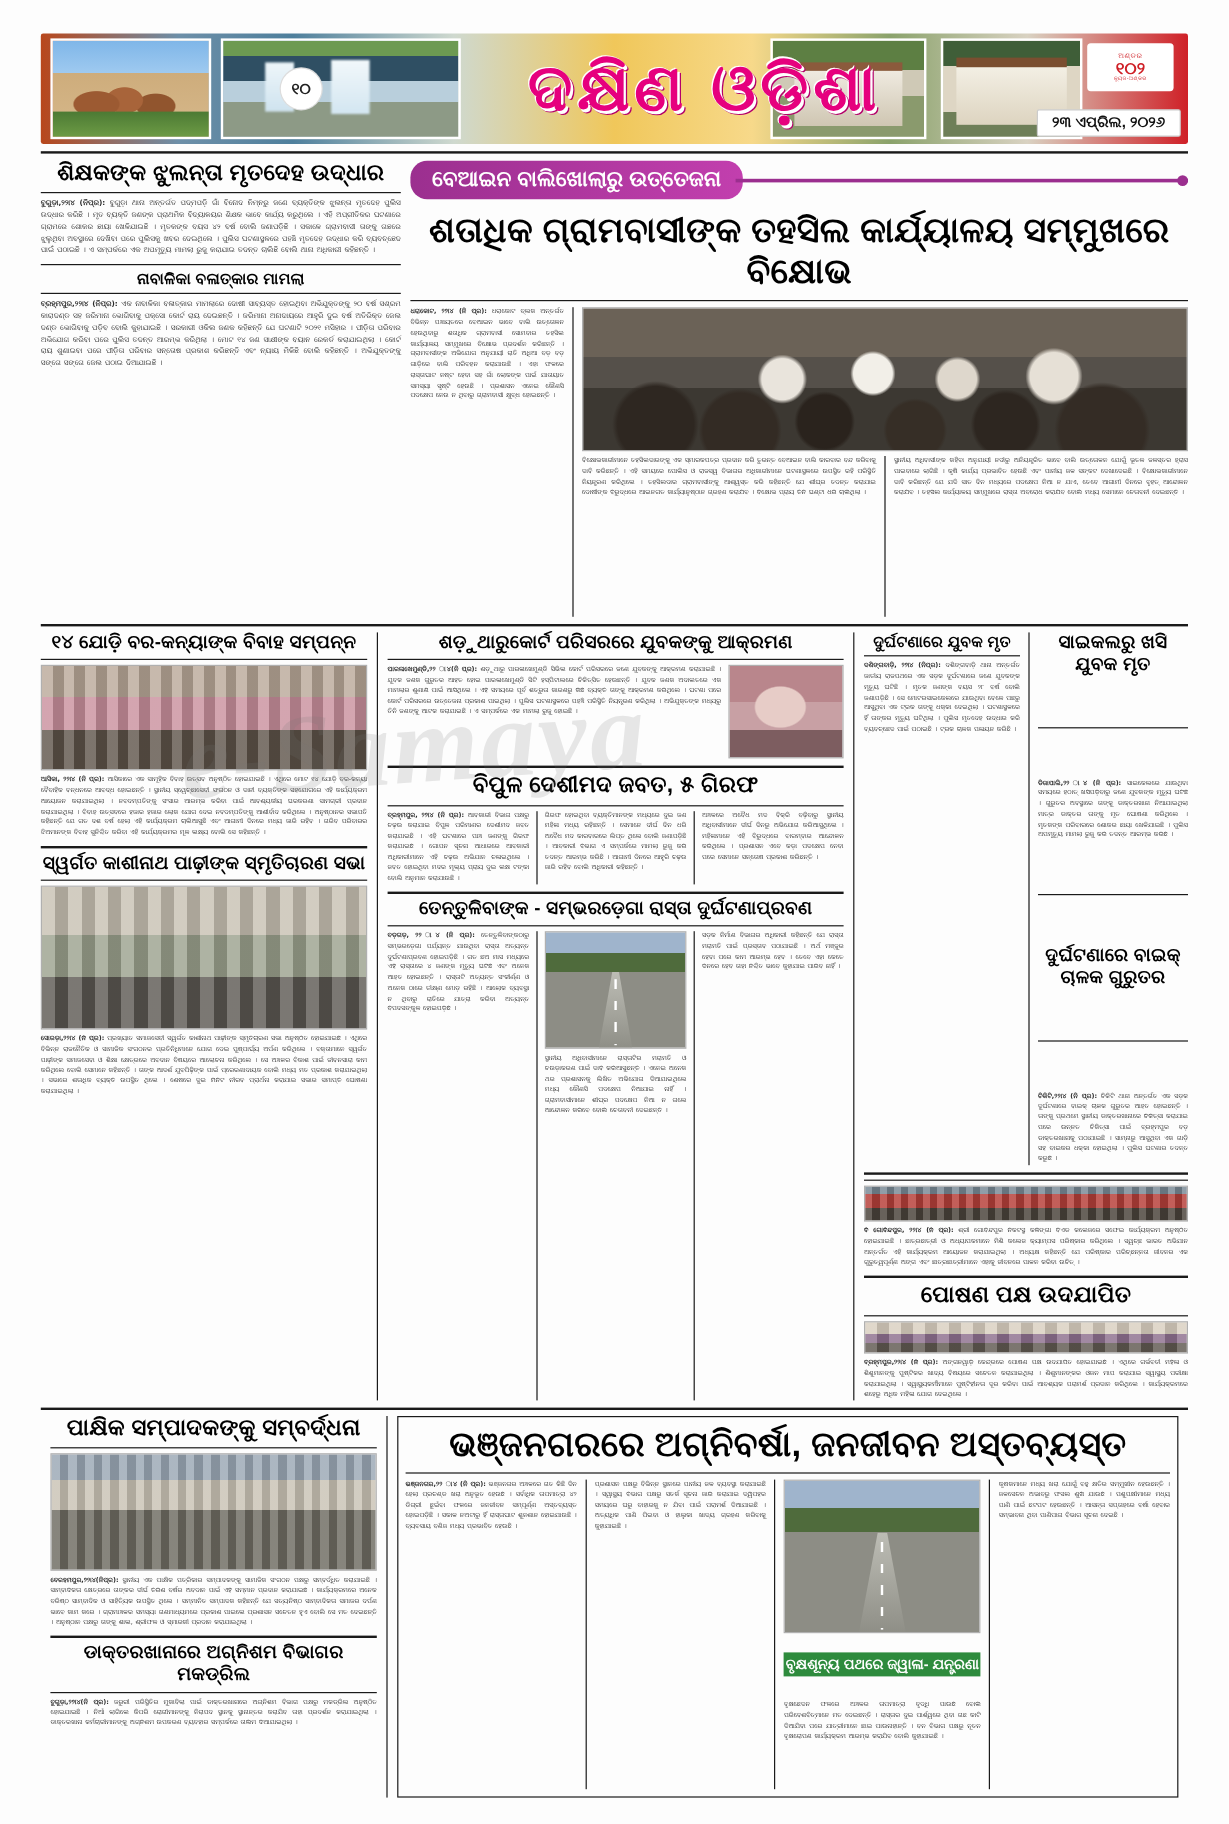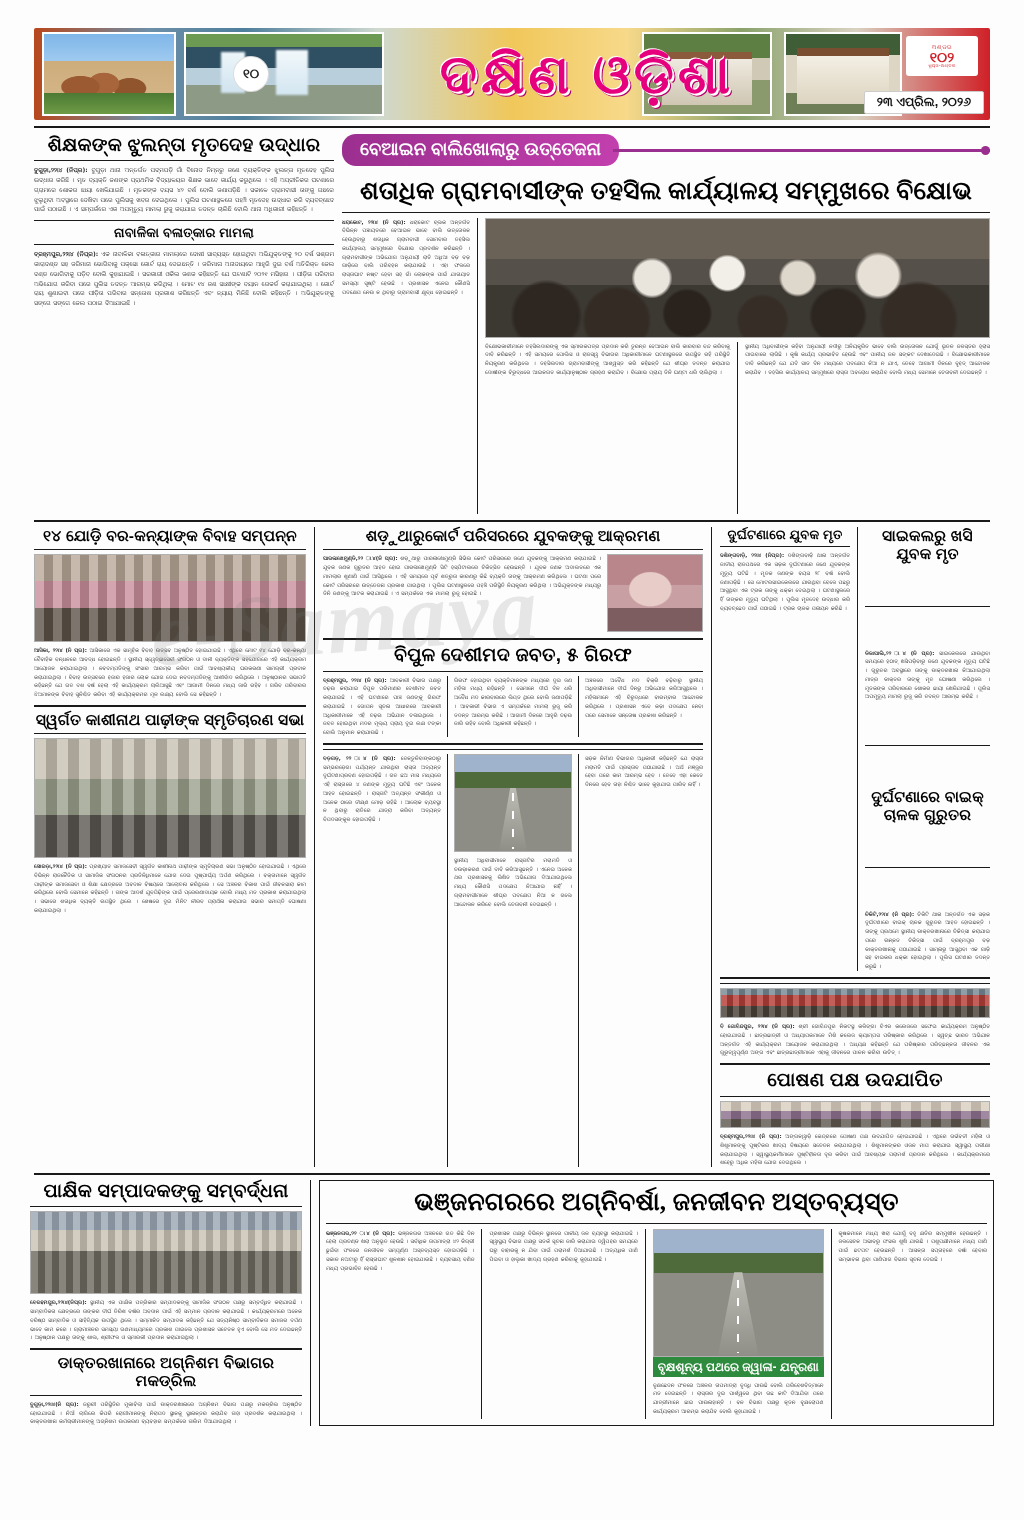--- a/index.html
+++ b/index.html
@@ -82,21 +82,21 @@
   .mast-logo .lg-bot { font-size: 4.5px; letter-spacing: .3px; }
   .mast-date {
     position: absolute; right: 6px; bottom: 6px;
     background: #fff; border: 1px solid #ccc;
     padding: 3px 12px; font-size: 12.5px; font-weight: 700; color: #111;
     border-radius: 2px; white-space: nowrap;
   }
 
   
   .hl { font-weight: 700; color: #000; text-align: center; line-height: 1.18; letter-spacing: .2px; }
-  .hl-xl { font-size: 25px; font-family: Liberation Serif, serif; }
+  .hl-xl { font-size: 29px; }
   .hl-lg { font-size: 19px; }
   .hl-md { font-size: 15.5px; }
   .hl-sm { font-size: 13px; }
   .kicker {
     display:inline-block;
     background: linear-gradient(90deg,#9b2f8f,#c23fae);
     color:#fff; font-size: 18px; font-weight:700;
     padding: 5px 18px 6px 18px; border-radius: 14px;
     white-space: nowrap;
   }
@@ -290,20 +290,21 @@
           <span style="font-weight:700">ବ୍ରହ୍ମପୁର, ୨୨ା୪ (ନି ପ୍ର):</span>
           <span>ଆବକାରୀ ବିଭାଗ ପକ୍ଷରୁ ଚଢ଼ଉ କରାଯାଇ ବିପୁଳ ପରିମାଣର ଦେଶୀମଦ ଜବତ କରାଯାଇଛି । ଏହି ଘଟଣାରେ ପାଞ୍ଚ ଜଣଙ୍କୁ ଗିରଫ କରାଯାଇଛି । ଗୋପନ ସୂଚନା ଆଧାରରେ ଆବକାରୀ ଅଧିକାରୀମାନେ ଏହି ଚଢ଼ଉ ଅଭିଯାନ ଚଳାଇଥିଲେ । ଜବତ ହୋଇଥିବା ମଦର ମୂଲ୍ୟ ପ୍ରାୟ ଦୁଇ ଲକ୍ଷ ଟଙ୍କା ବୋଲି ଅନୁମାନ କରାଯାଉଛି ।</span>
         </div>
         <div class="vrule" style="width:0;"></div>
         <div class="body-txt" style="flex:1;">ଗିରଫ ହୋଇଥିବା ବ୍ୟକ୍ତିମାନଙ୍କ ମଧ୍ୟରେ ଦୁଇ ଜଣ ମହିଳା ମଧ୍ୟ ରହିଛନ୍ତି । ସେମାନେ ଦୀର୍ଘ ଦିନ ଧରି ଅବୈଧ ମଦ କାରବାରରେ ଲିପ୍ତ ଥିଲେ ବୋଲି ଜଣାପଡ଼ିଛି । ଆବକାରୀ ବିଭାଗ ଏ ସମ୍ପର୍କରେ ମାମଲା ରୁଜୁ କରି ତଦନ୍ତ ଆରମ୍ଭ କରିଛି । ଆଗାମୀ ଦିନରେ ଆହୁରି ଚଢ଼ଉ ଜାରି ରହିବ ବୋଲି ଅଧିକାରୀ କହିଛନ୍ତି ।</div>
         <div class="vrule" style="width:0;"></div>
         <div class="body-txt" style="flex:1;">ଅଞ୍ଚଳରେ ଅବୈଧ ମଦ ବିକ୍ରି ବଢ଼ିବାରୁ ସ୍ଥାନୀୟ ଅଧିବାସୀମାନେ ଦୀର୍ଘ ଦିନରୁ ଅଭିଯୋଗ କରିଆସୁଥିଲେ । ମହିଳାମାନେ ଏହି ବିରୁଦ୍ଧରେ ବାରମ୍ବାର ଆନ୍ଦୋଳନ କରିଥିଲେ । ପ୍ରଶାସନ ଏବେ କଡ଼ା ପଦକ୍ଷେପ ନେବା ପରେ ସେମାନେ ସନ୍ତୋଷ ପ୍ରକାଶ କରିଛନ୍ତି ।</div>
       </div>
 
       <div class="rule-th mt6"></div>
+      <div class="hl hl-md mt4">ତେନ୍ତୁଳିବାଙ୍କ - ସମ୍ଭରଡ଼େଗା ରାସ୍ତା ଦୁର୍ଘଟଣାପ୍ରବଣ</div>
       <div class="rule mt4"></div>
       <div style="display:flex; gap:6px; margin-top:4px; flex:1;">
         <div class="body-txt" style="flex:1;">
           <span style="font-weight:700">ବଡ଼ଗଡ଼, ୨୨ ା୪ (ନି ପ୍ର):</span>
           <span>ତେନ୍ତୁଳିବାଙ୍କଠାରୁ ସମ୍ଭରଡ଼େଗା ପର୍ଯ୍ୟନ୍ତ ଯାଉଥିବା ରାସ୍ତା ଅତ୍ୟନ୍ତ ଦୁର୍ଘଟଣାପ୍ରବଣ ହୋଇପଡ଼ିଛି । ଗତ ଛଅ ମାସ ମଧ୍ୟରେ ଏହି ରାସ୍ତାରେ ୪ ଜଣଙ୍କ ମୃତ୍ୟୁ ଘଟିଛି ଏବଂ ଅନେକ ଆହତ ହୋଇଛନ୍ତି । ରାସ୍ତାଟି ଅତ୍ୟନ୍ତ ସଂକୀର୍ଣ୍ଣ ଓ ଅନେକ ଠାରେ ତୀକ୍ଷ୍ଣ ମୋଡ଼ ରହିଛି । ଆଲୋକ ବ୍ୟବସ୍ଥା ନ ଥିବାରୁ ରାତିରେ ଯାତ୍ରା କରିବା ଅତ୍ୟନ୍ତ ବିପଦସଙ୍କୁଳ ହୋଇପଡ଼ିଛି ।</span>
         </div>
         <div class="vrule" style="width:0;"></div>
         <div class="col" style="flex:1;">
           <div class="photo ph-road" style="height:98px;"></div>
           <div class="body-txt mt4">ସ୍ଥାନୀୟ ଅଧିବାସୀମାନେ ରାସ୍ତାଟିର ମରାମତି ଓ ଚଉଡ଼ାକରଣ ପାଇଁ ଦାବି କରିଆସୁଛନ୍ତି । ଏନେଇ ଅନେକ ଥର ପ୍ରଶାସନକୁ ଲିଖିତ ଅଭିଯୋଗ ଦିଆଯାଇଥିଲେ ମଧ୍ୟ କୌଣସି ପଦକ୍ଷେପ ନିଆଯାଇ ନାହିଁ । ଗ୍ରାମବାସୀମାନେ ଶୀଘ୍ର ପଦକ୍ଷେପ ନିଆ ନ ଗଲେ ଆନ୍ଦୋଳନ କରିବେ ବୋଲି ଚେତାବନୀ ଦେଇଛନ୍ତି ।</div>
@@ -357,21 +358,21 @@
       <div class="photo ph-hosp mt4" style="height:96px;"></div>
       <div class="body-txt mt4" style="flex:1;">
         <span style="font-weight:700">ବ୍ରହ୍ମପୁର,୨୨ା୪ (ନି ପ୍ର):</span>
         <span>ଅଙ୍ଗନୱାଡ଼ି କେନ୍ଦ୍ରରେ ପୋଷଣ ପକ୍ଷ ଉଦଯାପିତ ହୋଇଯାଇଛି । ଏଥିରେ ଗର୍ଭବତୀ ମହିଳା ଓ ଶିଶୁମାନଙ୍କୁ ପୁଷ୍ଟିକର ଖାଦ୍ୟ ବିଷୟରେ ସଚେତନ କରାଯାଇଥିଲା । ଶିଶୁମାନଙ୍କର ଓଜନ ମାପ କରାଯାଇ ସ୍ୱାସ୍ଥ୍ୟ ପରୀକ୍ଷା କରାଯାଇଥିଲା । ସ୍ୱାସ୍ଥ୍ୟକର୍ମୀମାନେ ପୁଷ୍ଟିହୀନତା ଦୂର କରିବା ପାଇଁ ଆବଶ୍ୟକ ପରାମର୍ଶ ପ୍ରଦାନ କରିଥିଲେ । କାର୍ଯ୍ୟକ୍ରମରେ ଶହେରୁ ଅଧିକ ମହିଳା ଯୋଗ ଦେଇଥିଲେ ।</span>
       </div>
     </div>
   </div>
 
   <div class="rule-th" style="margin:6px 12px 5px 12px;"></div>
 
-  <div style="display:flex; gap:8px; margin:0 8px; height:246px;">
+  <div style="display:flex; gap:8px; margin:0 20px; height:318px;">
 
     <div class="col" style="width:272px;">
       <div class="hl hl-lg">ପାକ୍ଷିକ ସମ୍ପାଦକଙ୍କୁ ସମ୍ବର୍ଦ୍ଧନା</div>
       <div class="rule mt4"></div>
       <div class="photo ph-group mt4" style="height:98px;"></div>
       <div class="body-txt mt4">
         <span style="font-weight:700">ବେରହମପୁର,୨୨ା୪(ନିପ୍ର):</span>
         <span>ସ୍ଥାନୀୟ ଏକ ପାକ୍ଷିକ ପତ୍ରିକାର ସମ୍ପାଦକଙ୍କୁ ସାମାଜିକ ସଂଗଠନ ପକ୍ଷରୁ ସମ୍ବର୍ଦ୍ଧିତ କରାଯାଇଛି । ସାମ୍ବାଦିକତା କ୍ଷେତ୍ରରେ ତାଙ୍କର ଦୀର୍ଘ ତିରିଶ ବର୍ଷର ଅବଦାନ ପାଇଁ ଏହି ସମ୍ମାନ ପ୍ରଦାନ କରାଯାଇଛି । କାର୍ଯ୍ୟକ୍ରମରେ ଅନେକ ବରିଷ୍ଠ ସାମ୍ବାଦିକ ଓ ସାହିତ୍ୟିକ ଉପସ୍ଥିତ ଥିଲେ । ସମ୍ମାନିତ ସମ୍ପାଦକ କହିଛନ୍ତି ଯେ ସତ୍ୟନିଷ୍ଠ ସାମ୍ବାଦିକତା ସମାଜର ଦର୍ପଣ ଭାବେ କାମ କରେ । ଗ୍ରାମାଞ୍ଚଳର ସମସ୍ୟା ଗଣମାଧ୍ୟମରେ ପ୍ରକାଶ ପାଇଲେ ପ୍ରଶାସନ ସଚେତନ ହୁଏ ବୋଲି ସେ ମତ ଦେଇଛନ୍ତି । ଅନୁଷ୍ଠାନ ପକ୍ଷରୁ ତାଙ୍କୁ ଶାଲ, ଶ୍ରୀଫଳ ଓ ସ୍ମାରକୀ ପ୍ରଦାନ କରାଯାଇଥିଲା ।</span>
       </div>
       <div class="rule-th mt6"></div>
@@ -389,21 +390,21 @@
       <div class="hl hl-xl">ଭଞ୍ଜନଗରରେ ଅଗ୍ନିବର୍ଷା, ଜନଜୀବନ ଅସ୍ତବ୍ୟସ୍ତ</div>
       <div class="rule mt6"></div>
       <div style="display:flex; gap:7px; margin-top:5px; flex:1;">
         <div class="body-txt" style="flex:1;">
           <span style="font-weight:700">ଭଞ୍ଜନଗର,୨୨ ା୪ (ନି ପ୍ର):</span>
           <span>ଭଞ୍ଜନଗର ଅଞ୍ଚଳରେ ଗତ କିଛି ଦିନ ହେଲା ପ୍ରଚଣ୍ଡ ଖରା ଅନୁଭୂତ ହେଉଛି । ସର୍ବାଧିକ ତାପମାତ୍ରା ୪୨ ଡିଗ୍ରୀ ଛୁଇଁବା ଫଳରେ ଜନଜୀବନ ସମ୍ପୂର୍ଣ୍ଣ ଅସ୍ତବ୍ୟସ୍ତ ହୋଇପଡ଼ିଛି । ସକାଳ ନଅଟାରୁ ହିଁ ରାସ୍ତାଘାଟ ଶୁନଶାନ ହୋଇଯାଉଛି । ବ୍ୟବସାୟ ବଣିଜ ମଧ୍ୟ ପ୍ରଭାବିତ ହେଉଛି ।</span>
         </div>
         <div class="vrule" style="width:0;"></div>
         <div class="body-txt" style="flex:1;">ପ୍ରଶାସନ ପକ୍ଷରୁ ବିଭିନ୍ନ ସ୍ଥାନରେ ପାନୀୟ ଜଳ ବ୍ୟବସ୍ଥା କରାଯାଇଛି । ସ୍ୱାସ୍ଥ୍ୟ ବିଭାଗ ପକ୍ଷରୁ ସତର୍କ ସୂଚନା ଜାରି କରାଯାଇ ଦ୍ୱିପହର ସମୟରେ ଘରୁ ବାହାରକୁ ନ ଯିବା ପାଇଁ ପରାମର୍ଶ ଦିଆଯାଇଛି । ଅତ୍ୟଧିକ ପାଣି ପିଇବା ଓ ହାଲୁକା ଖାଦ୍ୟ ଗ୍ରହଣ କରିବାକୁ କୁହାଯାଇଛି ।</div>
         <div class="vrule" style="width:0;"></div>
-        <div class="col" style="flex:1.15;">
+        <div class="col" style="flex:1.15;gap:16px;">
           <div class="photo ph-road" style="height:128px;"></div>
           <div class="cap-green">ବୃକ୍ଷଶୂନ୍ୟ ପଥରେ ଜ୍ୱାଳା- ଯନ୍ତ୍ରଣା</div>
           <div class="body-txt mt4">ବୃକ୍ଷଛେଦନ ଫଳରେ ଅଞ୍ଚଳର ତାପମାତ୍ରା ବୃଦ୍ଧି ପାଉଛି ବୋଲି ପରିବେଶବିତ୍‌ମାନେ ମତ ଦେଇଛନ୍ତି । ରାସ୍ତାର ଦୁଇ ପାର୍ଶ୍ୱରେ ଥିବା ଗଛ କାଟି ଦିଆଯିବା ପରେ ଯାତ୍ରୀମାନେ ଛାଇ ପାଉନାହାନ୍ତି । ବନ ବିଭାଗ ପକ୍ଷରୁ ନୂତନ ବୃକ୍ଷରୋପଣ କାର୍ଯ୍ୟକ୍ରମ ଆରମ୍ଭ କରାଯିବ ବୋଲି କୁହାଯାଇଛି ।</div>
         </div>
         <div class="vrule" style="width:0;"></div>
         <div class="body-txt" style="flex:1;">କୃଷକମାନେ ମଧ୍ୟ ଖରା ଯୋଗୁଁ ବହୁ କ୍ଷତିର ସମ୍ମୁଖୀନ ହେଉଛନ୍ତି । ଜଳସେଚନ ଅଭାବରୁ ଫସଲ ଶୁଖି ଯାଉଛି । ପଶୁପକ୍ଷୀମାନେ ମଧ୍ୟ ପାଣି ପାଇଁ ଛଟପଟ ହେଉଛନ୍ତି । ଆସନ୍ତା ସପ୍ତାହରେ ବର୍ଷା ହେବାର ସମ୍ଭାବନା ଥିବା ପାଣିପାଗ ବିଭାଗ ସୂଚନା ଦେଇଛି ।</div>
       </div>
     </div>
   </div>
 

